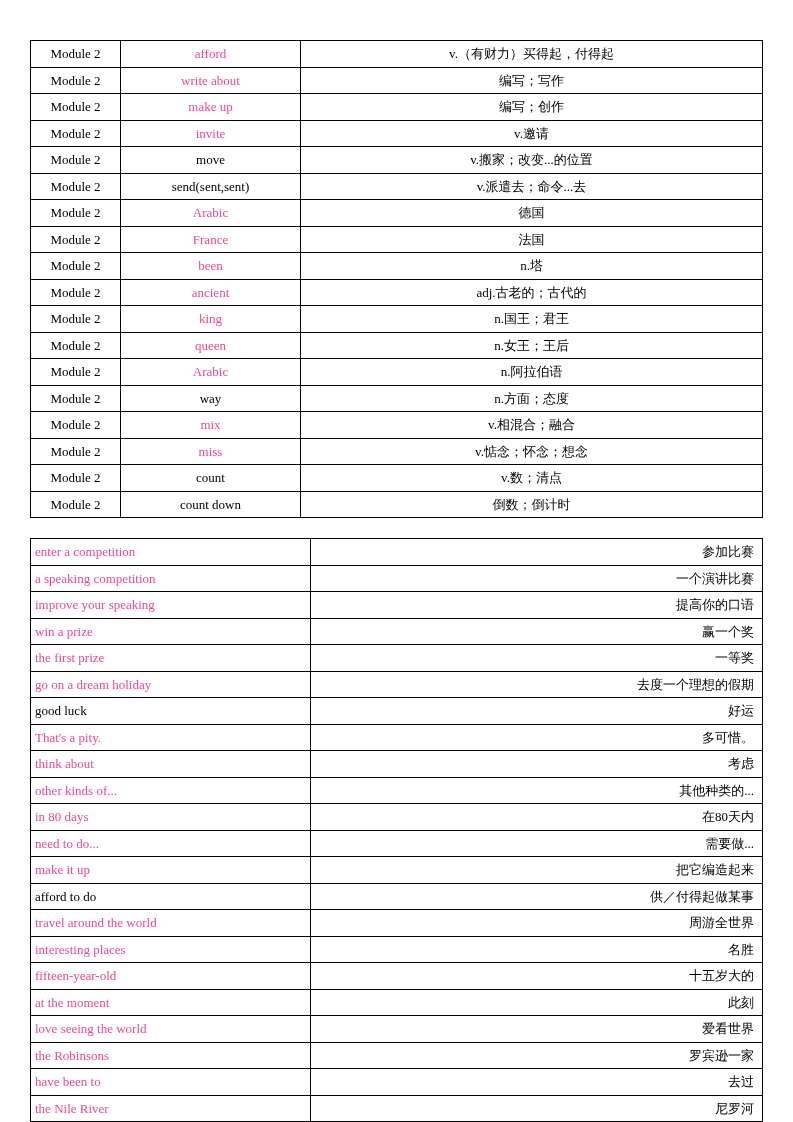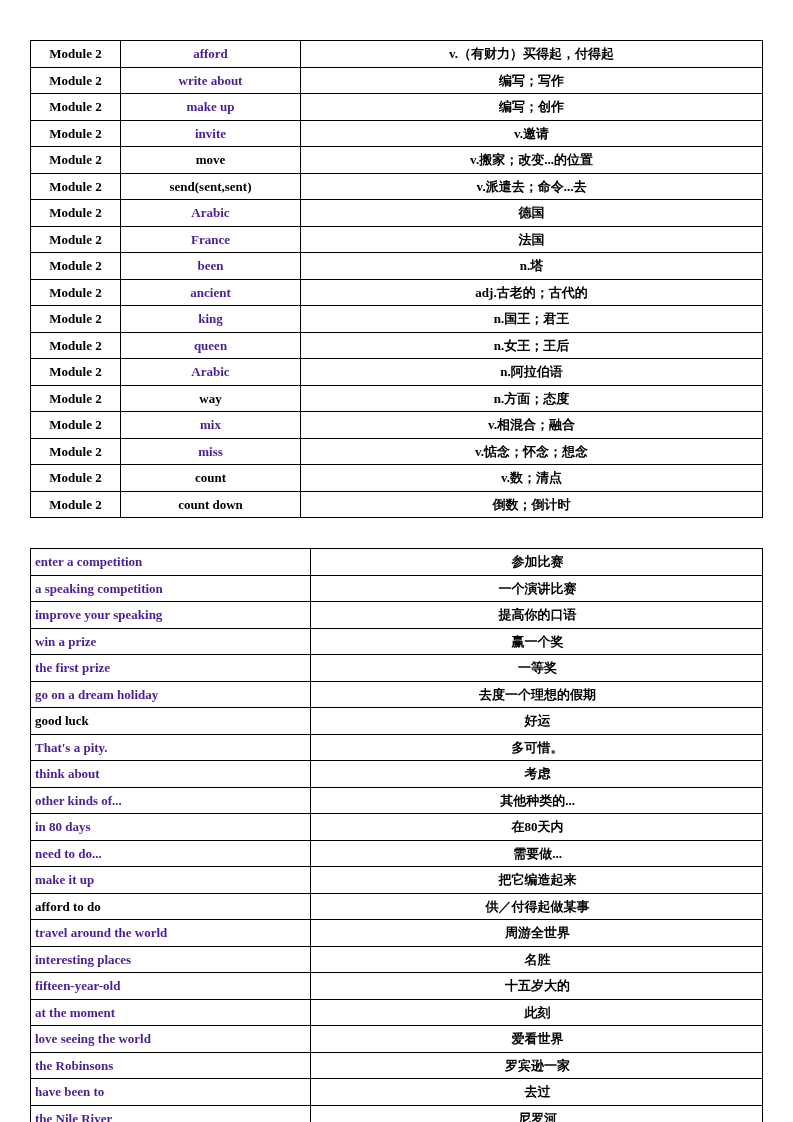--- a/index.html
+++ b/index.html
@@ -4,22 +4,21 @@
   <style>
     * { margin: 0; padding: 0; box-sizing: border-box; }
     body {
       background: #fff;
       font-family: SimSun, "宋体", serif;
       font-size: 13px;
       padding: 40px 30px;
       color: #000;
     }
     .table-section {
-      margin-bottom: 30px;
-      font-weight: bold;
+      margin-bottom: 20px;
     }
     table {
       border-collapse: collapse;
       width: 100%;
     }
     td {
       border: 1px solid #000;
       padding: 3px 8px;
       text-align: center;
       font-size: 13px;
@@ -30,30 +29,30 @@
       text-align: center;
     }
     .col-word {
       width: 180px;
       text-align: center;
     }
     .col-meaning {
       text-align: center;
     }
     .red {
-      color: #4c1d95;
+      color: #ec4899;
     }
     
     .two-col td:first-child {
       width: 280px;
       text-align: left;
       padding-left: 4px;
     }
     .two-col td:last-child {
-      text-align: center;
+      text-align: right;
       padding-left: 10px;
     }
   </style>
 </head>
 <body>
 
 <div class="table-section">
   <table id="table1">
     <tbody id="table1-body">
         <tr>

